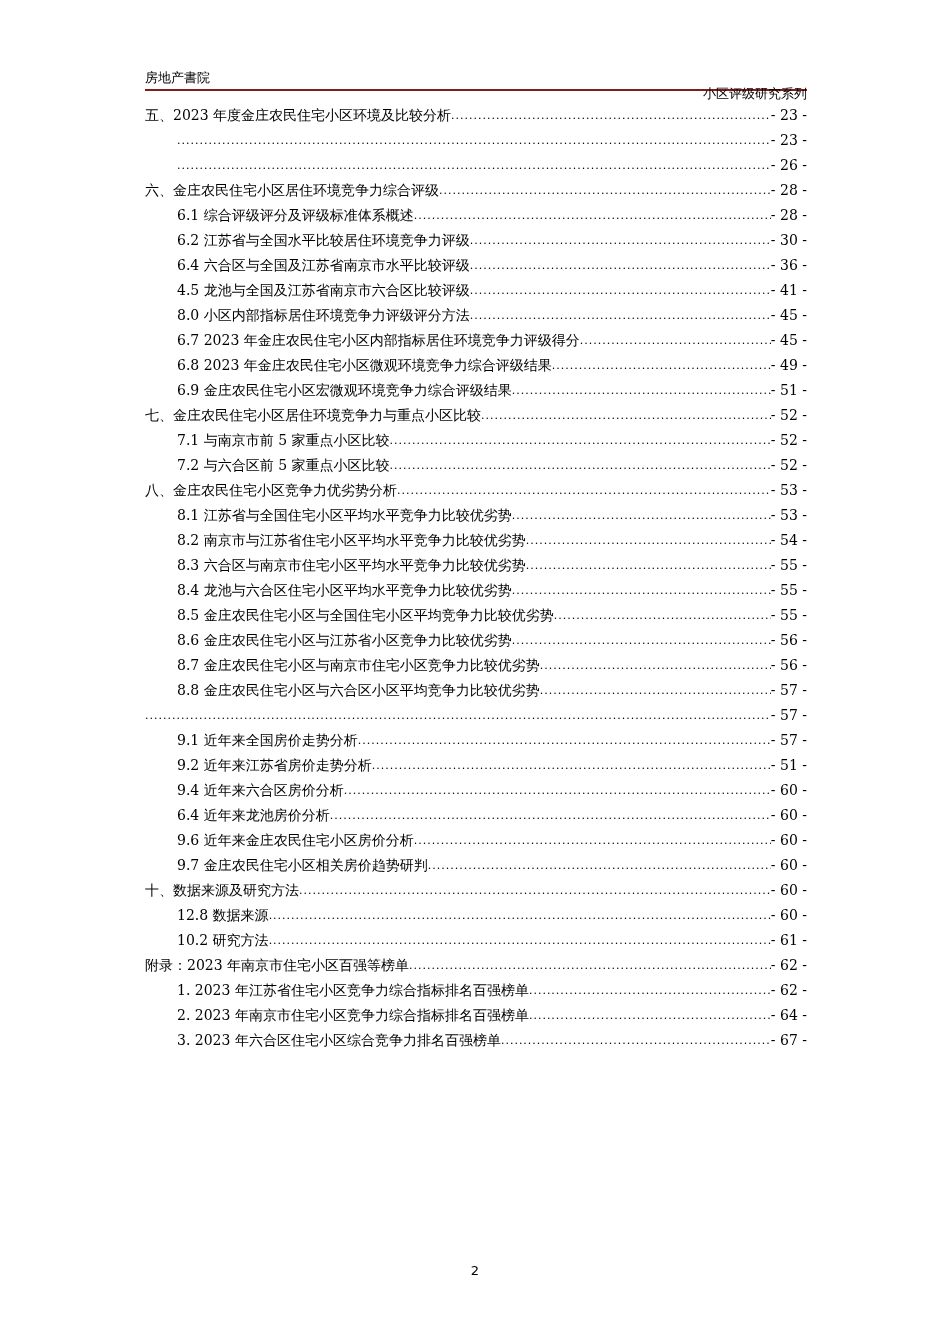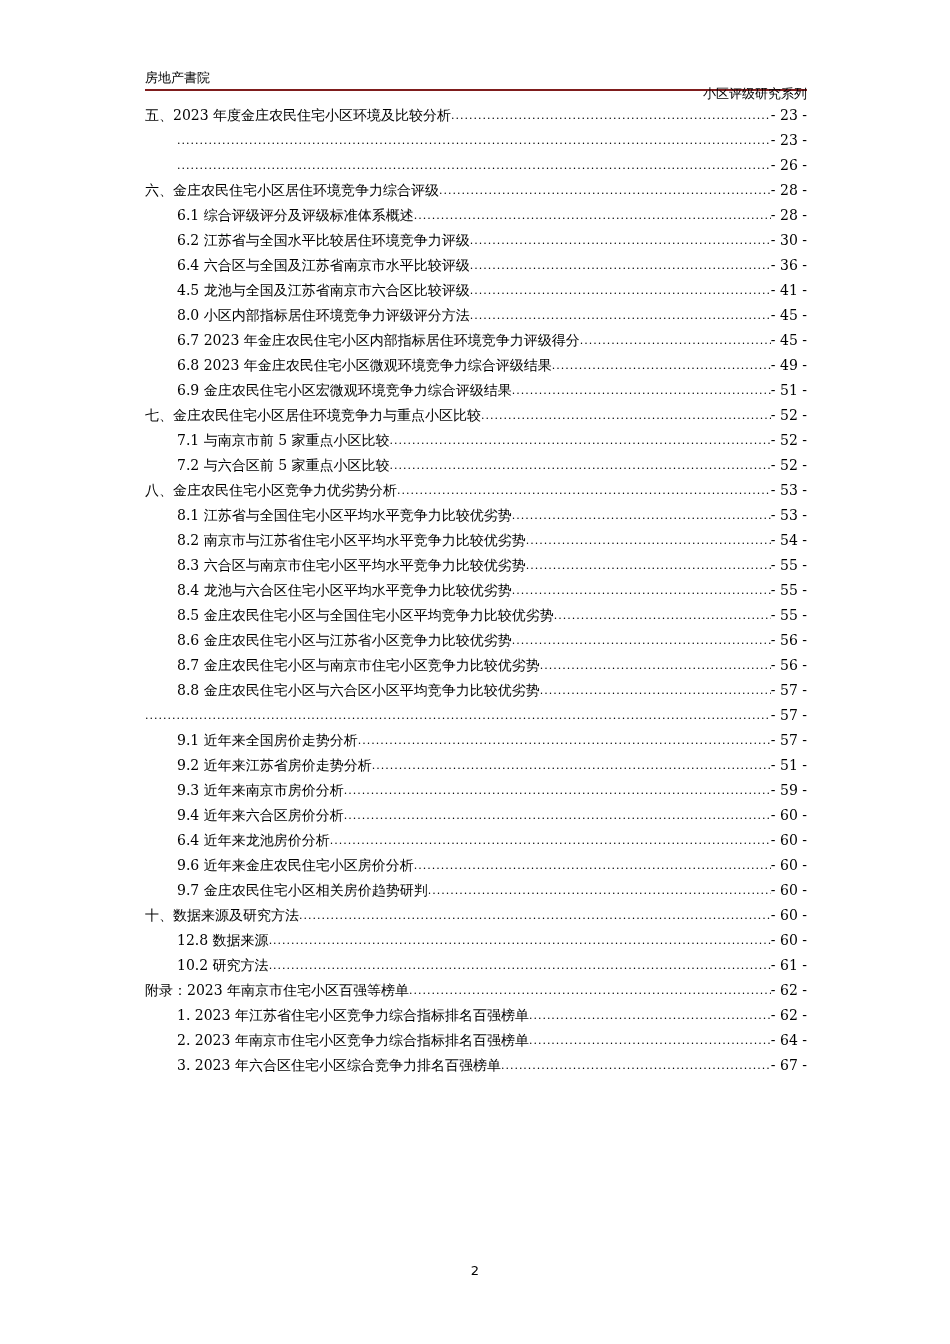--- a/index.html
+++ b/index.html
@@ -154,25 +154,20 @@
       <span class="t">9.1 近年来全国房价走势分析</span>
       <span class="dots"></span>
       <span class="p">- 57 -</span>
     </div>
     <div class="row l2">
       <span class="t">9.2 近年来江苏省房价走势分析</span>
       <span class="dots"></span>
       <span class="p">- 51 -</span>
     </div>
     <div class="row l2">
-      <span class="t">9.3 近年来南京市房价分析</span>
-      <span class="dots"></span>
-      <span class="p">- 59 -</span>
-    </div>
-    <div class="row l2">
       <span class="t">9.4 近年来六合区房价分析</span>
       <span class="dots"></span>
       <span class="p">- 60 -</span>
     </div>
     <div class="row l2">
       <span class="t">6.4 近年来龙池房价分析</span>
       <span class="dots"></span>
       <span class="p">- 60 -</span>
     </div>
     <div class="row l2">

